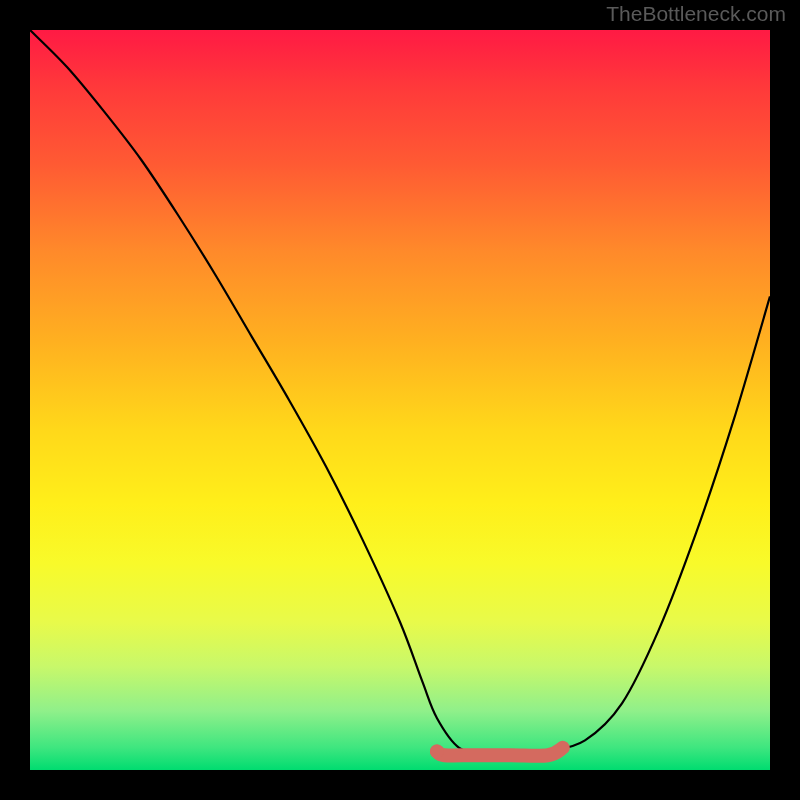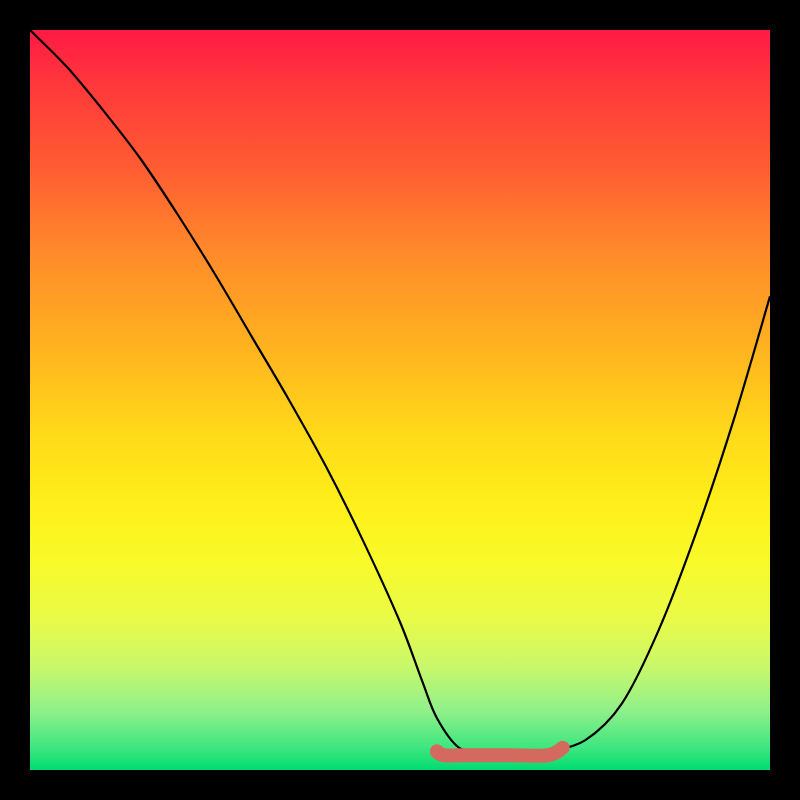--- a/index.html
+++ b/index.html
@@ -39,20 +39,21 @@
   .curve-svg {
     position: absolute;
     left: 0; top: 0;
     width: 740px; height: 740px;
   }
 </style>
 </head>
 <body>
 
 <div class="container">
+  <div class="watermark">TheBottleneck.com</div>
   <div class="plot-area">
     <svg class="curve-svg" viewBox="0 0 740 740" preserveAspectRatio="none">
       <path id="main-curve" fill="none" stroke="#000" stroke-width="2.2" d="M 0 0 C 6.166666666666667 6.166666666666667, 24.666666666666664 23.433333333333337, 37 37 C 49.333333333333336 50.56666666666666, 61.666666666666664 65.9833333333333, 74 81.39999999999998 C 86.33333333333333 96.81666666666665, 98.66666666666667 112.23333333333333, 111 129.5 C 123.33333333333333 146.76666666666668, 135.66666666666666 165.88333333333333, 148 185 C 160.33333333333334 204.11666666666667, 172.66666666666666 223.85, 185 244.2 C 197.33333333333334 264.55, 209.66666666666666 286.1333333333333, 222 307.1 C 234.33333333333334 328.0666666666667, 246.66666666666666 348.4166666666667, 259 370 C 271.3333333333333 391.5833333333333, 283.6666666666667 413.1666666666667, 296 436.6 C 308.3333333333333 460.03333333333336, 320.6666666666667 484.70000000000005, 333 510.6 C 345.3333333333333 536.5, 360.1333333333333 568.5666666666666, 370 592 C 379.8666666666667 615.4333333333334, 386.03333333333336 635.1666666666667, 392.20000000000005 651.2 C 398.36666666666673 667.2333333333333, 400.83333333333337 677.1, 407.00000000000006 688.2 C 413.16666666666674 699.3000000000001, 420.56666666666666 711.6333333333333, 429.2 717.8 C 437.8333333333333 723.9666666666666, 448.93333333333334 723.9666666666667, 458.8 725.2 C 468.6666666666667 726.4333333333334, 478.53333333333336 725.8166666666667, 488.40000000000003 725.2 C 498.2666666666667 724.5833333333334, 506.9 723.9666666666667, 518 721.5 C 529.1 719.0333333333333, 542.6666666666666 718.4166666666666, 555 710.4 C 567.3333333333334 702.3833333333333, 579.6666666666666 691.9, 592 673.4 C 604.3333333333334 654.9, 616.6666666666666 627.7666666666667, 629 599.4 C 641.3333333333334 571.0333333333333, 653.6666666666666 537.7333333333333, 666 503.2 C 678.3333333333334 468.6666666666667, 690.6666666666666 431.66666666666674, 703 392.20000000000005 C 715.3333333333334 352.73333333333335, 733.8333333333334 287.3666666666667, 740 266.4"></path>
       <path id="highlight-seg" fill="none" stroke="#d46a5f" stroke-width="14" stroke-linecap="round" stroke-linejoin="round" d="M 407.00000000000006 721.5 C 408.2333333333334 722.1166666666667, 408.23333333333335 724.5833333333334, 414.40000000000003 725.2 C 420.5666666666667 725.8166666666667, 432.9 725.2, 444 725.2 C 455.1 725.2, 468.6666666666667 725.2, 481 725.2 C 493.3333333333333 725.2, 509.3666666666667 726.4333333333334, 518 725.2 C 526.6333333333333 723.9666666666667, 530.3333333333333 719.0333333333333, 532.8 717.8"></path>
       <circle id="highlight-dot" r="7" fill="#d46a5f" cx="407.00000000000006" cy="721.5"></circle>
     </svg>
   </div>
 </div>
 
 </body></html>

